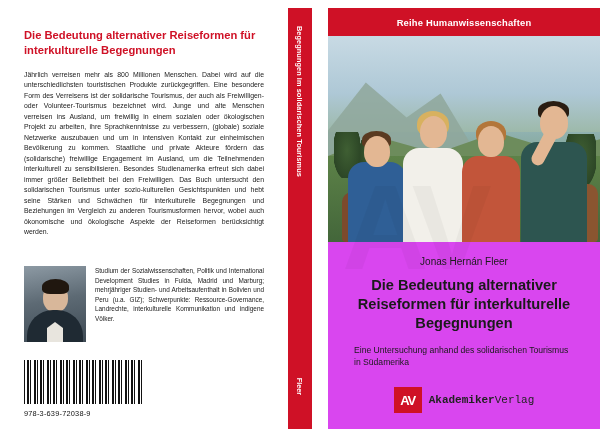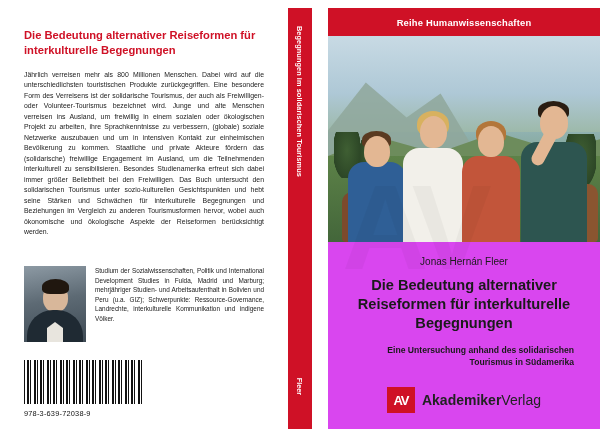--- a/index.html
+++ b/index.html
@@ -309,25 +309,24 @@
     left: 18px; top: 268px; width: 236px;
     text-align: center;
     color: #1a1a1a;
     font-weight: bold;
     font-size: 14.6px;
     line-height: 1.3;
   }
   .front-subtitle {
     position: absolute;
     left: 26px; top: 336px; width: 220px;
-    text-align: right;
+    text-align: left;
     color: #1a1a1a;
     font-size: 8.6px;
     line-height: 1.42;
-    font-weight: bold;
   }
 
   .publisher {
     position: absolute;
     left: 0; bottom: 16px; width: 272px;
     display: flex;
     align-items: center;
     justify-content: center;
     gap: 7px;
   }
@@ -337,22 +336,23 @@
     position: relative;
     color: #fff;
     font-weight: bold;
     font-size: 13px;
     display: flex;
     align-items: center;
     justify-content: center;
     letter-spacing: -1px;
   }
   .pub-name {
-    font-size: 14px;
+    font-size: 11px;
     color: #222;
+    font-family: Liberation Mono, monospace;
   }
   .pub-name b { font-weight: bold; }
 
   
   .watermark {
     position: absolute;
     left: 14px;
     top: 150px;
     font-size: 120px;
     font-weight: bold;

